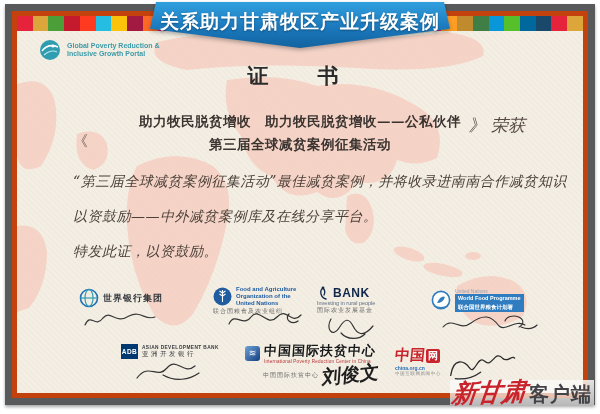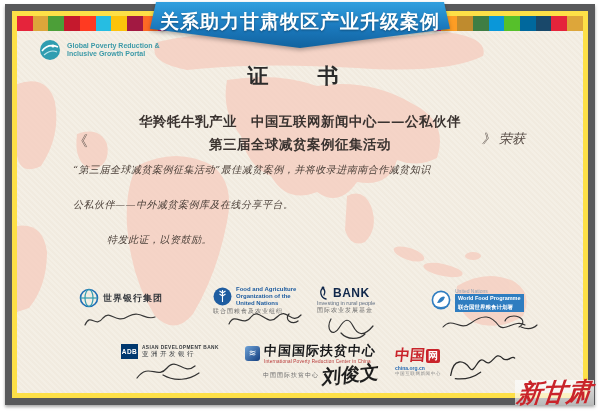--- a/index.html
+++ b/index.html
@@ -1,21 +1,21 @@
 <!DOCTYPE html>
 <html><head>
 <meta charset="utf-8">
 <style>
   html,body{margin:0;padding:0;background:#fff;}
   *{box-sizing:border-box;}
   .shot{position:relative;width:600px;height:414px;background:#fff;overflow:hidden;
         font-family:"Liberation Sans",sans-serif;}
   .frame{position:absolute;left:5px;top:4px;right:5px;bottom:9px;background:#58595b;
          padding:7px;box-shadow:0 2px 3px rgba(0,0,0,.35);}
-  .mat{width:100%;height:100%;background:#fde047;padding:5px;}
+  .mat{width:100%;height:100%;background:#c2410c;padding:5px;}
   .paper{position:relative;width:100%;height:100%;overflow:hidden;
          background:#f4efe5;
          background-image:repeating-linear-gradient(45deg,rgba(220,205,185,.12) 0 2px,transparent 2px 4px);}
   .map{position:absolute;inset:0;z-index:0;}
   
   .stripe{position:absolute;left:0;right:0;top:0;height:15px;display:flex;z-index:2;}
   
   .ribbon{position:absolute;top:2px;left:50%;transform:translateX(-50%);width:300px;height:46px;z-index:9;
           filter:drop-shadow(0 2px 2px rgba(0,0,0,.3));}
   .ribbon-shape{position:absolute;inset:0;
@@ -27,26 +27,26 @@
   .portal{position:absolute;left:22px;top:23px;display:flex;align-items:center;gap:6px;z-index:3;}
   .portal-txt{color:#3d9aa8;font-size:7px;line-height:8px;font-weight:bold;}
   
   .cert-title{position:absolute;top:46px;left:0;right:0;text-align:center;font-size:21px;font-weight:bold;
           color:#2b2b2b;letter-spacing:14px;z-index:3;font-family:"Liberation Serif",serif;}
   
   .case-block{position:absolute;top:94px;left:0;right:0;z-index:3;text-align:center;
           font-family:"DejaVu Serif",serif;color:#3a3330;}
   .case-line{font-size:13.5px;font-weight:bold;line-height:23px;letter-spacing:.5px;}
   .q-open{position:absolute;left:56px;top:22px;font-size:15px;color:#6b5e57;}
-  .q-close{position:absolute;right:58px;top:20px;font-size:13px;color:#554a44;font-style:italic;}
-  
-  .body-block{position:absolute;top:136px;left:56px;right:34px;z-index:3;
-          font-family:"DejaVu Serif",serif;font-size:10px;color:#4c413a;font-style:italic;}
+  .q-close{position:absolute;right:58px;top:4px;font-size:17px;color:#554a44;font-style:italic;}
+  
+  .body-block{position:absolute;top:148px;left:56px;right:34px;z-index:3;
+          font-family:"DejaVu Serif",serif;font-size:14px;color:#4c413a;font-style:italic;}
   .body-line{line-height:35px;white-space:nowrap;letter-spacing:.5px;}
-  .body-indent{margin-left:34px;}
+  .body-indent{}
   
   .logo-block{position:absolute;z-index:3;}
   .lrow{display:flex;align-items:center;gap:4px;}
   .sig{display:block;margin-top:1px;}
   .tiny-cn{font-size:6px;color:#6b6b6b;letter-spacing:1px;}
   .wb-label{font-size:9px;font-weight:bold;color:#33373c;letter-spacing:1px;}
   .fao-txt{font-size:6px;line-height:7px;color:#1f5da0;font-weight:bold;}
   .ifad-name{font-size:12px;font-weight:bold;color:#11284b;letter-spacing:.5px;}
   .ifad-tag{font-size:5.5px;color:#5c6c80;}
   .wfp-txt1{font-size:5px;color:#8fa2b5;}
@@ -146,28 +146,28 @@
           <div class="portal-txt">
             <div>Global Poverty Reduction &amp;</div>
             <div>Inclusive Growth Portal</div>
           </div>
         </div>
 
         <div class="cert-title">证　书</div>
 
         <div class="case-block">
           <span class="q-open">《</span>
-          <div class="case-line">华羚牦牛乳产业　中国互联网新闻中心——公私伙伴</div>
+          <div class="case-line">助力牧民脱贫增收　助力牧民脱贫增收——公私伙伴</div>
           <div class="case-line">第三届全球减贫案例征集活动</div>
           <span class="q-close">》 荣获</span>
         </div>
 
         <div class="body-block">
           <div class="body-line">“第三届全球减贫案例征集活动”最佳减贫案例，并将收录进南南合作减贫知识</div>
-          <div class="body-line">公私伙伴——中外减贫案例库及在线分享平台。</div>
+          <div class="body-line">以资鼓励——中外减贫案例库及在线分享平台。</div>
           <div class="body-line body-indent">特发此证，以资鼓励。</div>
         </div>
 
         <div class="logo-block" style="left:62px;top:272px;">
           <div class="lrow">
             <svg width="20" height="20" viewBox="0 0 20 20">
               <circle cx="10" cy="10" r="8.5" fill="none" stroke="#1f6fb5" stroke-width="1.6"></circle>
               <ellipse cx="10" cy="10" rx="4" ry="8.5" fill="none" stroke="#2f9db0" stroke-width="1.2"></ellipse>
               <line x1="1.5" y1="10" x2="18.5" y2="10" stroke="#2f9db0" stroke-width="1.2"></line>
             </svg>
@@ -272,14 +272,15 @@
     </div>
   </div>
 
   <div class="ribbon">
     <div class="ribbon-shape"></div>
     <div class="ribbon-txt">关系助力甘肃牧区产业升级案例</div>
   </div>
 
   <div class="watermark">
     <span class="wm-brand">新甘肃</span>
+    <span class="wm-suffix">客户端</span>
   </div>
 </div>
 
 </body></html>

